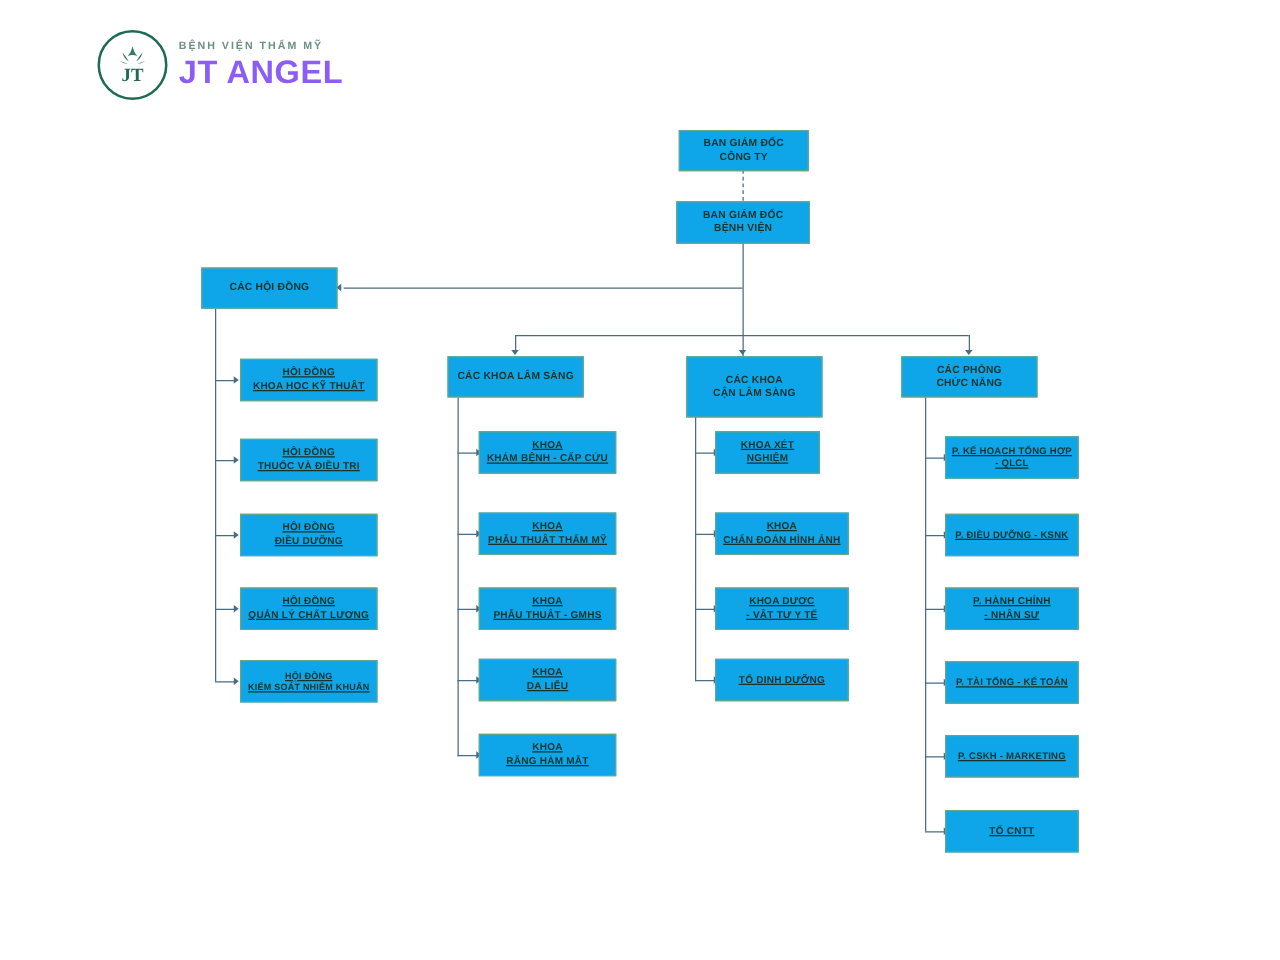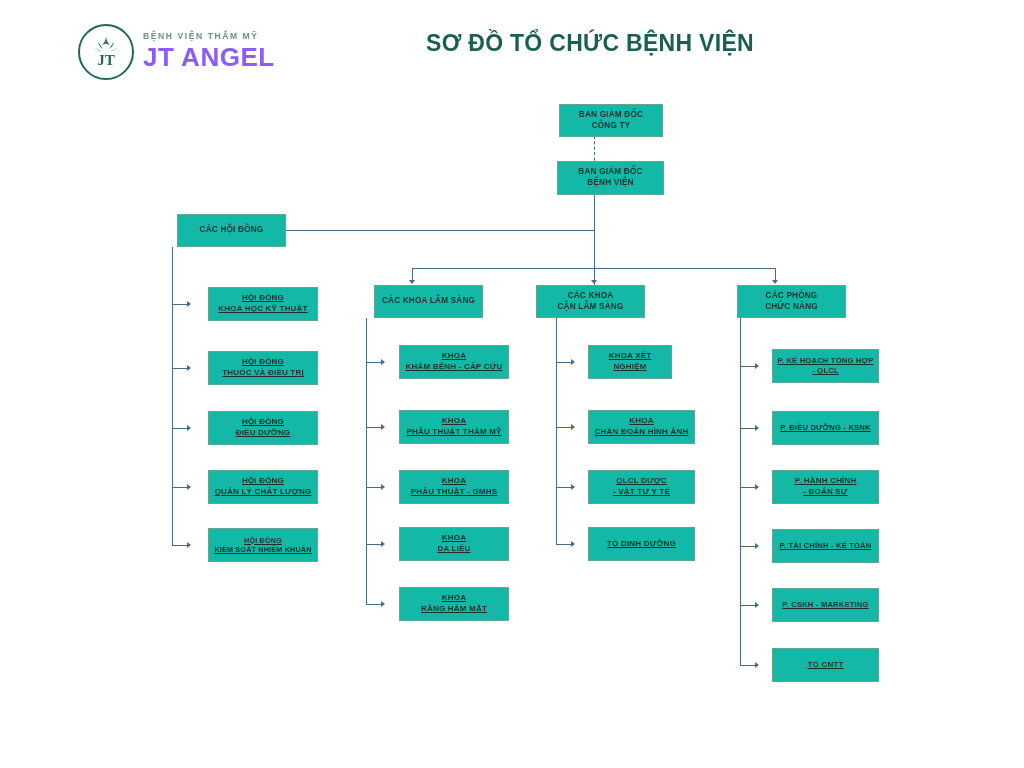--- a/index.html
+++ b/index.html
@@ -23,31 +23,30 @@
 
   .page-title{
     position:absolute;left:340px;top:30px;width:500px;
     text-align:center;font-size:23px;font-weight:bold;
     color:#1a5f52;letter-spacing:0.3px;
   }
 
   
   .node{
     position:absolute;
-    background:#14b8a6;
+    background:#0ea5e9;
     border:1px solid #5fa78e;
     box-sizing:border-box;
     display:flex;align-items:center;justify-content:center;
     text-align:center;
     color:#14342c;
     font-weight:bold;
     line-height:1.32;
     letter-spacing:0.2px;
     padding:2px 4px;
-    margin-left:16px;
   }
   .node span{display:block;white-space:pre-line;}
   .n-root{font-size:8.2px;}
   .n-head{font-size:8.2px;}
   .n-leaf{font-size:8px;text-decoration:underline;}
 
   
   .ln{position:absolute;background:#4a6b85;}
   .lnv{width:1px;}
   .lnh{height:1px;}
@@ -76,21 +75,20 @@
         </g>
         <text x="20" y="33" font-family="Liberation Serif, serif" font-size="15" font-weight="bold" fill="#1f6a57" text-anchor="middle">JT</text>
       </svg>
     </div>
     <div class="logo-text">
       <div class="logo-sub">BỆNH VIỆN THẨM MỸ</div>
       <div class="logo-main">JT ANGEL</div>
     </div>
   </div>
 
-  <div class="page-title">SƠ ĐỒ TỔ CHỨC BỆNH VIỆN</div>
 
   <div class="dash" style="left:594px;top:136px;height:30px;"></div>
   <div class="arw arw-d" style="left:591px;top:163px;"></div>
 
   <div class="ln lnv" style="left:594px;top:194px;height:95px;"></div>
 
   <div class="ln lnh" style="left:275px;top:230px;width:319px;"></div>
   <div class="arw arw-l" style="left:269px;top:227px;"></div>
 
   <div class="ln lnh" style="left:412px;top:268px;width:363px;"></div>
@@ -157,21 +155,21 @@
     <span>BAN  GIÁM ĐỐC
 BỆNH VIỆN</span>
   </div>
 
   <div class="node n-head" style="left:161px;top:214px;width:109px;height:33px;">
     <span>CÁC HỘI ĐỒNG</span>
   </div>
   <div class="node n-head" style="left:358px;top:285px;width:109px;height:33px;">
     <span>CÁC KHOA LÂM SÀNG</span>
   </div>
-  <div class="node n-head" style="left:520px;top:285px;width:109px;height:33px;">
+  <div class="node n-head" style="left:549px;top:285px;width:109px;height:49px;">
     <span>CÁC KHOA
 CẬN LÂM SÀNG</span>
   </div>
   <div class="node n-head" style="left:721px;top:285px;width:109px;height:33px;">
     <span>CÁC PHÒNG
 CHỨC NĂNG</span>
   </div>
 
   <div class="node n-leaf" style="left:192px;top:287px;width:110px;height:34px;">
     <span>HỘI ĐỒNG
@@ -216,40 +214,40 @@
   </div>
 
   <div class="node n-leaf" style="left:572px;top:345px;width:84px;height:34px;">
     <span>KHOA XÉT NGHIỆM</span>
   </div>
   <div class="node n-leaf" style="left:572px;top:410px;width:107px;height:34px;">
     <span>KHOA
 CHẨN ĐOÁN HÌNH ẢNH</span>
   </div>
   <div class="node n-leaf" style="left:572px;top:470px;width:107px;height:34px;">
-    <span>QLCL DƯỢC
+    <span>KHOA DƯỢC
 - VẬT TƯ Y TẾ</span>
   </div>
   <div class="node n-leaf" style="left:572px;top:527px;width:107px;height:34px;">
     <span>TỔ DINH DƯỠNG</span>
   </div>
 
   <div class="node n-leaf" style="left:756px;top:349px;width:107px;height:34px;">
     <span style="font-size:7.6px;">P. KẾ HOẠCH TỔNG HỢP
 - QLCL</span>
   </div>
   <div class="node n-leaf" style="left:756px;top:411px;width:107px;height:34px;">
     <span style="font-size:7.6px;">P. ĐIỀU DƯỠNG - KSNK</span>
   </div>
   <div class="node n-leaf" style="left:756px;top:470px;width:107px;height:34px;">
     <span>P. HÀNH CHÍNH
-- ĐOÁN SỰ</span>
+- NHÂN SỰ</span>
   </div>
   <div class="node n-leaf" style="left:756px;top:529px;width:107px;height:34px;">
-    <span style="font-size:7.6px;">P. TÀI CHÍNH - KẾ TOÁN</span>
+    <span style="font-size:7.6px;">P. TÀI TỔNG - KẾ TOÁN</span>
   </div>
   <div class="node n-leaf" style="left:756px;top:588px;width:107px;height:34px;">
     <span style="font-size:7.6px;">P. CSKH - MARKETING</span>
   </div>
   <div class="node n-leaf" style="left:756px;top:648px;width:107px;height:34px;">
     <span>TỔ CNTT</span>
   </div>
 
 </div>
 

